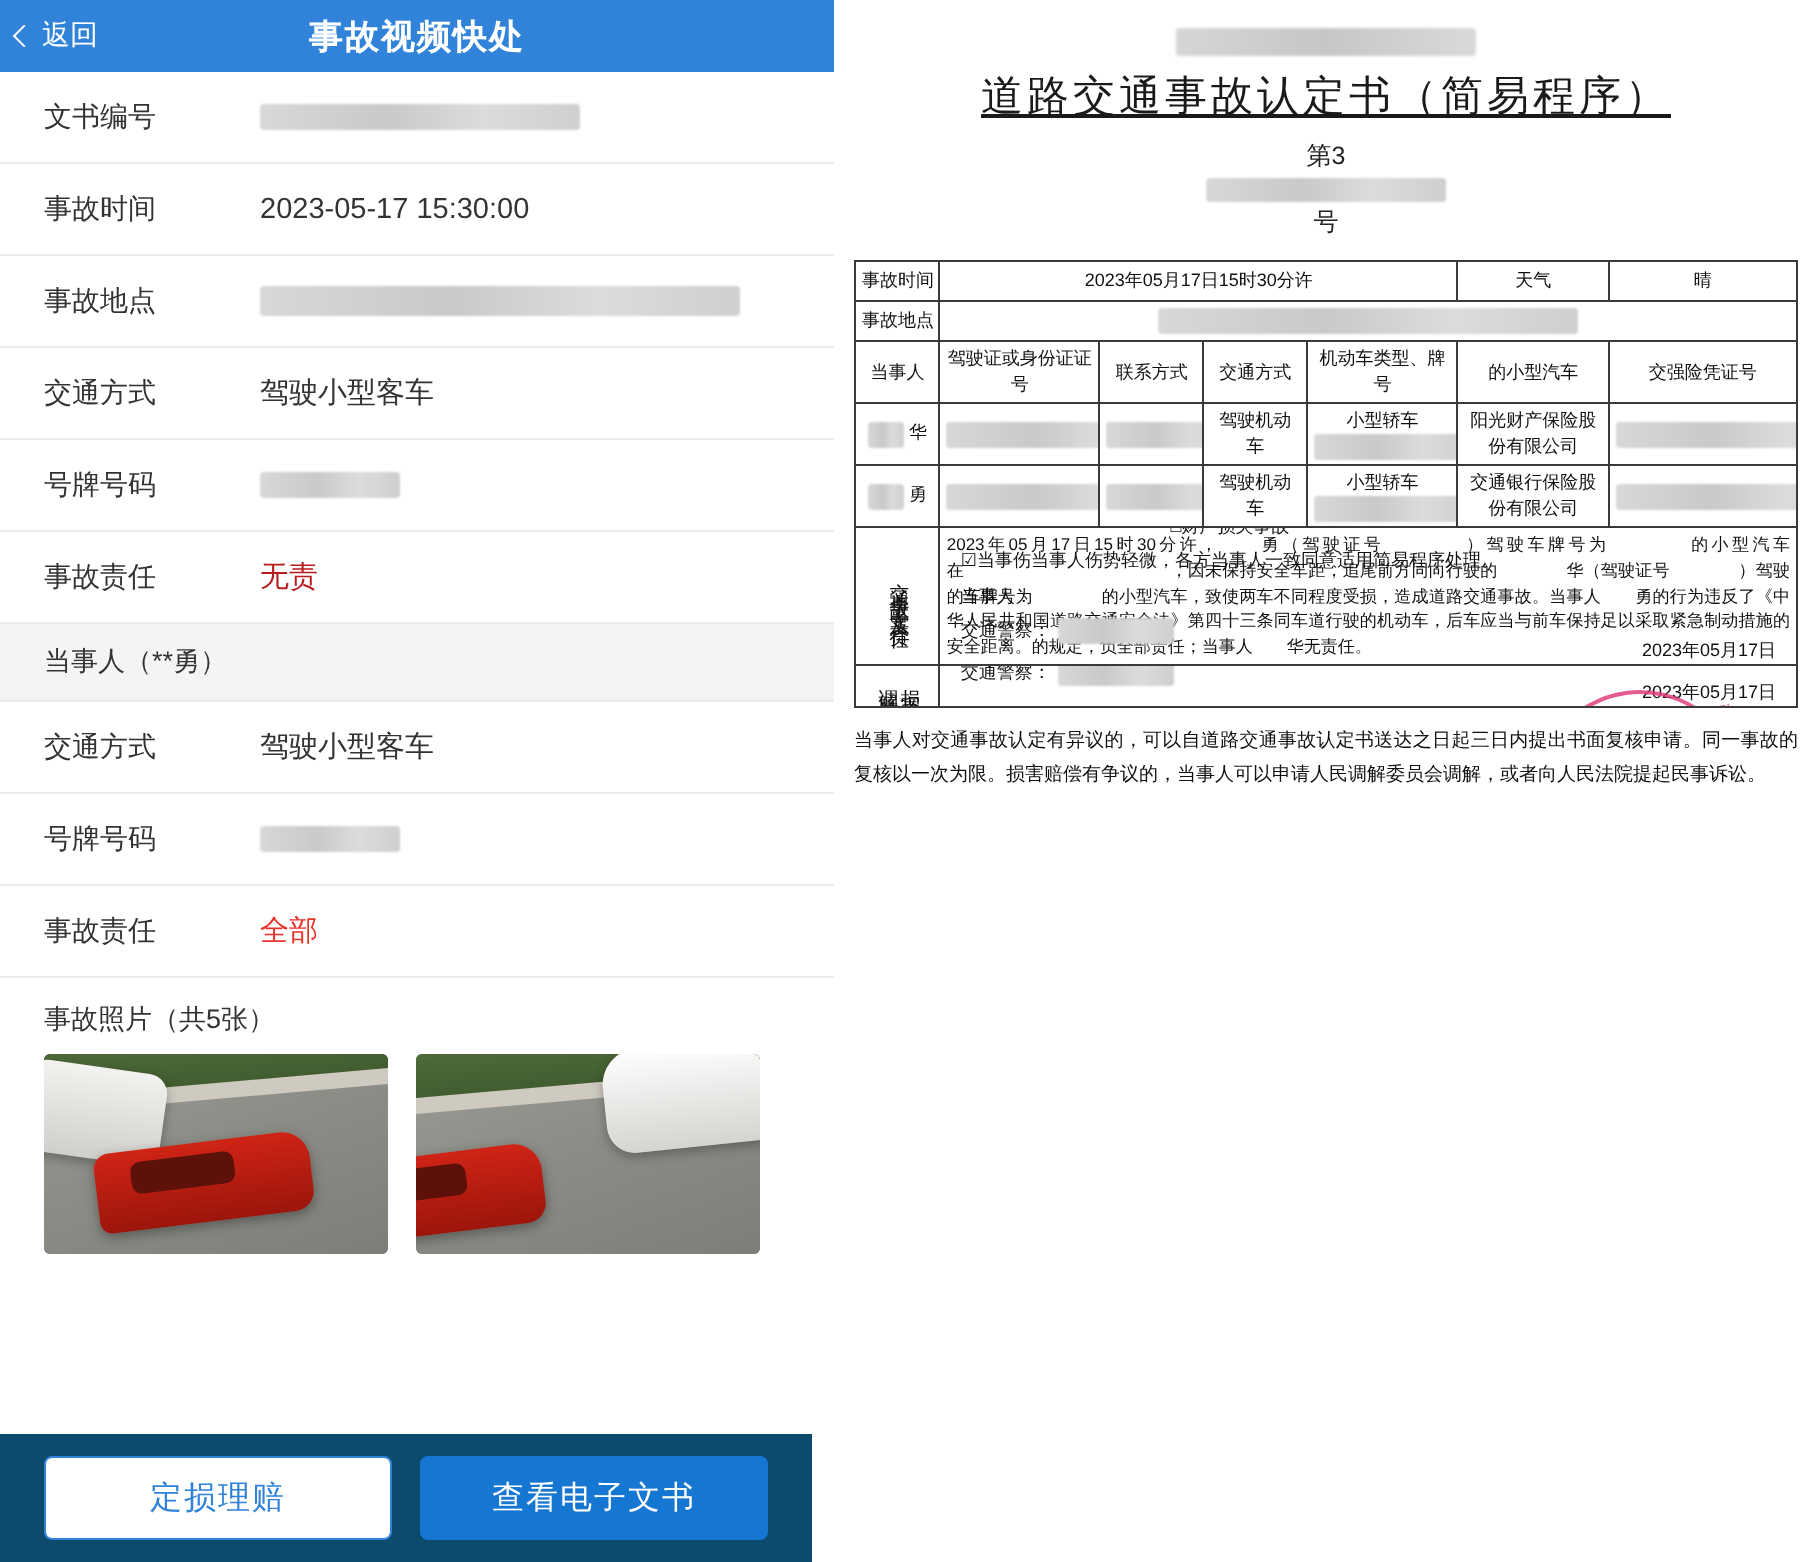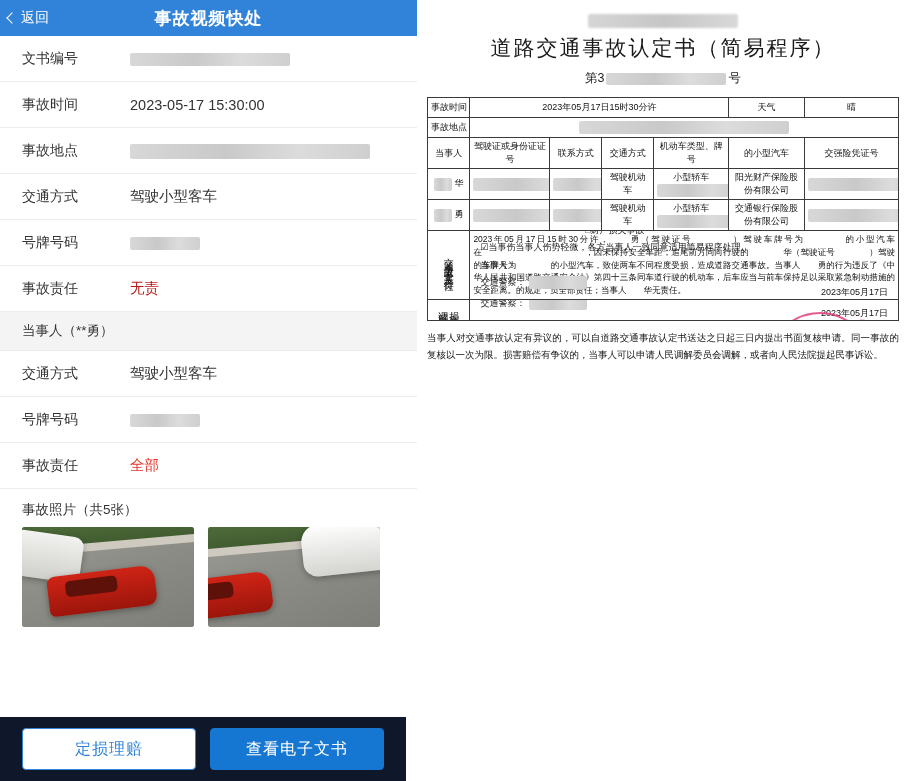--- a/index.html
+++ b/index.html
@@ -175,21 +175,21 @@
   }
 
   .bottom-bar {
     position: absolute;
     left: 0; right: 11px; bottom: 0;
     height: 64px;
     display: flex;
     align-items: center;
     gap: 14px;
     padding: 0 22px;
-    background: #0f172a;
+    background: #0c4a6e;
   }
   .btn {
     flex: 1;
     height: 42px;
     border-radius: 4px;
     font-size: 16px;
     display: flex;
     align-items: center;
     justify-content: center;
     cursor: pointer;
@@ -222,30 +222,32 @@
     filter: blur(0.8px);
     border-radius: 2px;
   }
   .doc-title {
     text-align: center;
     font-family: "DejaVu Serif", serif;
     font-size: 21px;
     letter-spacing: 2px;
     color: #1a1a1a;
     margin-top: 4px;
+    text-decoration: underline;
   }
   .doc-subtitle {
     text-align: center;
     font-size: 12.5px;
     color: #222;
     margin-top: 8px;
     display: flex;
     justify-content: center;
     align-items: center;
     gap: 2px;
+    flex-direction: column;
   }
   .doc-subtitle .redact { height: 12px; }
 
   table.doc {
     width: 100%;
     border-collapse: collapse;
     margin-top: 10px;
     font-size: 9px;
     color: #111;
     table-layout: fixed;

